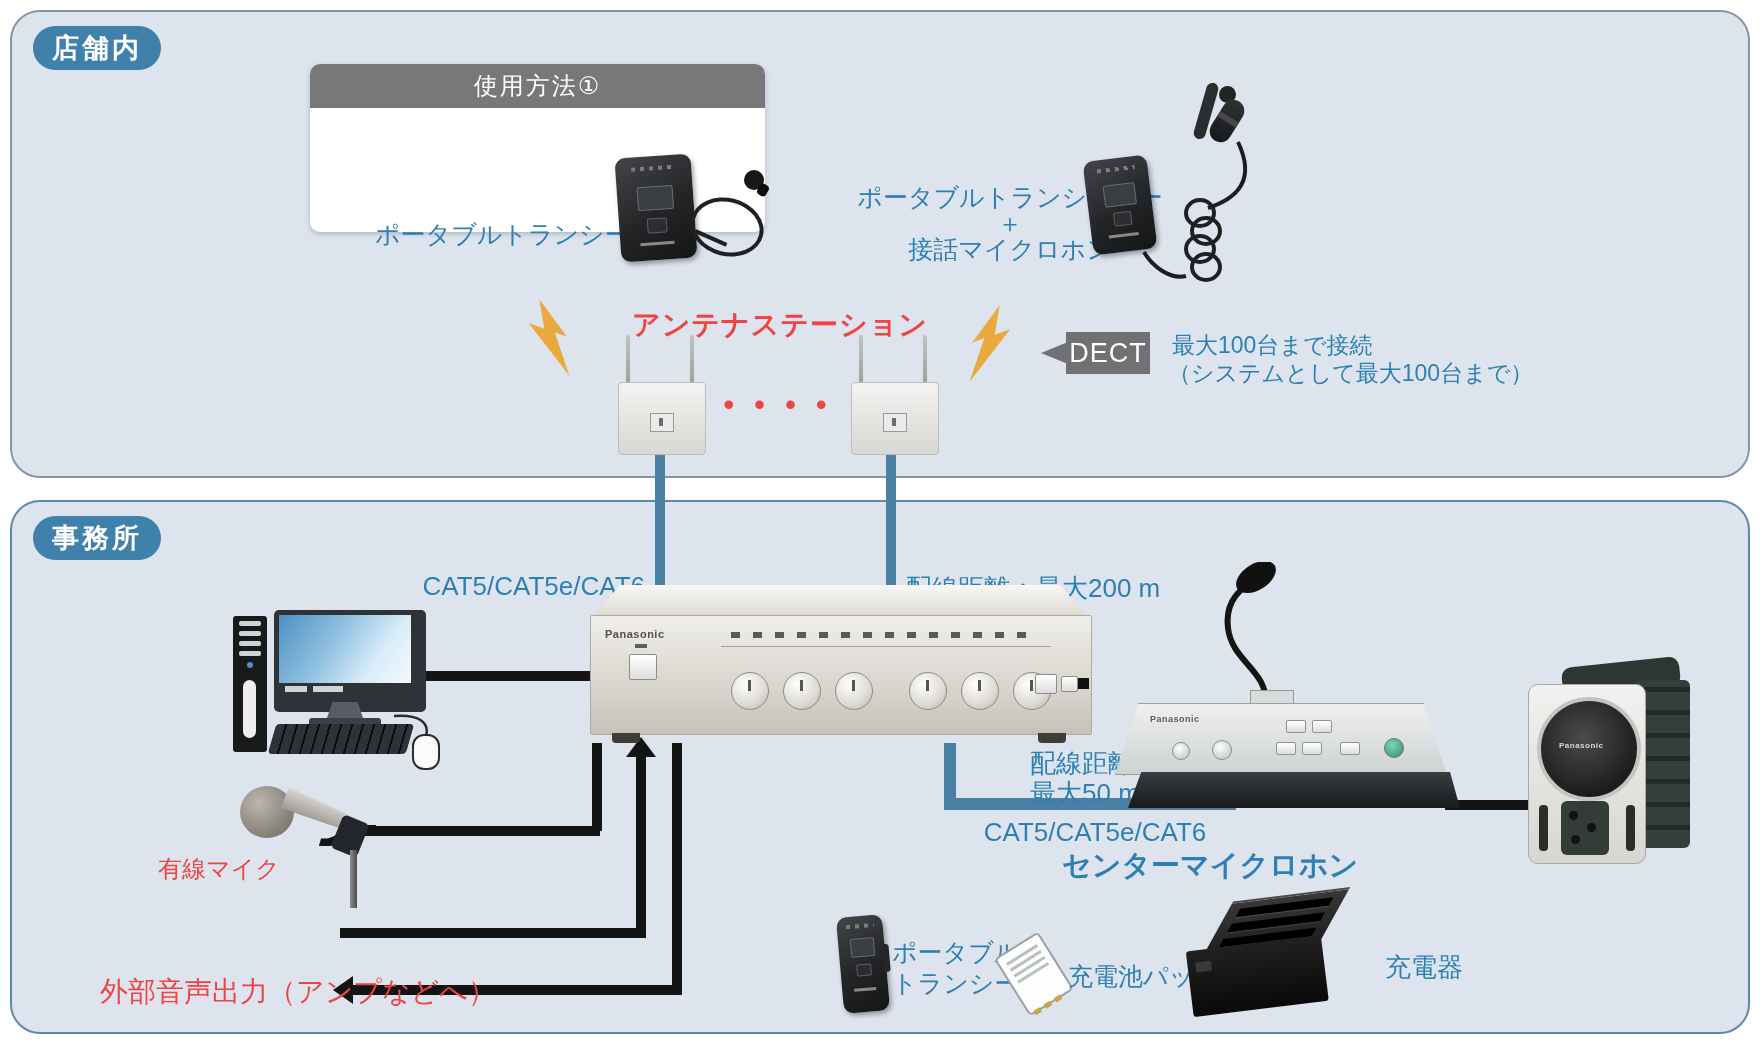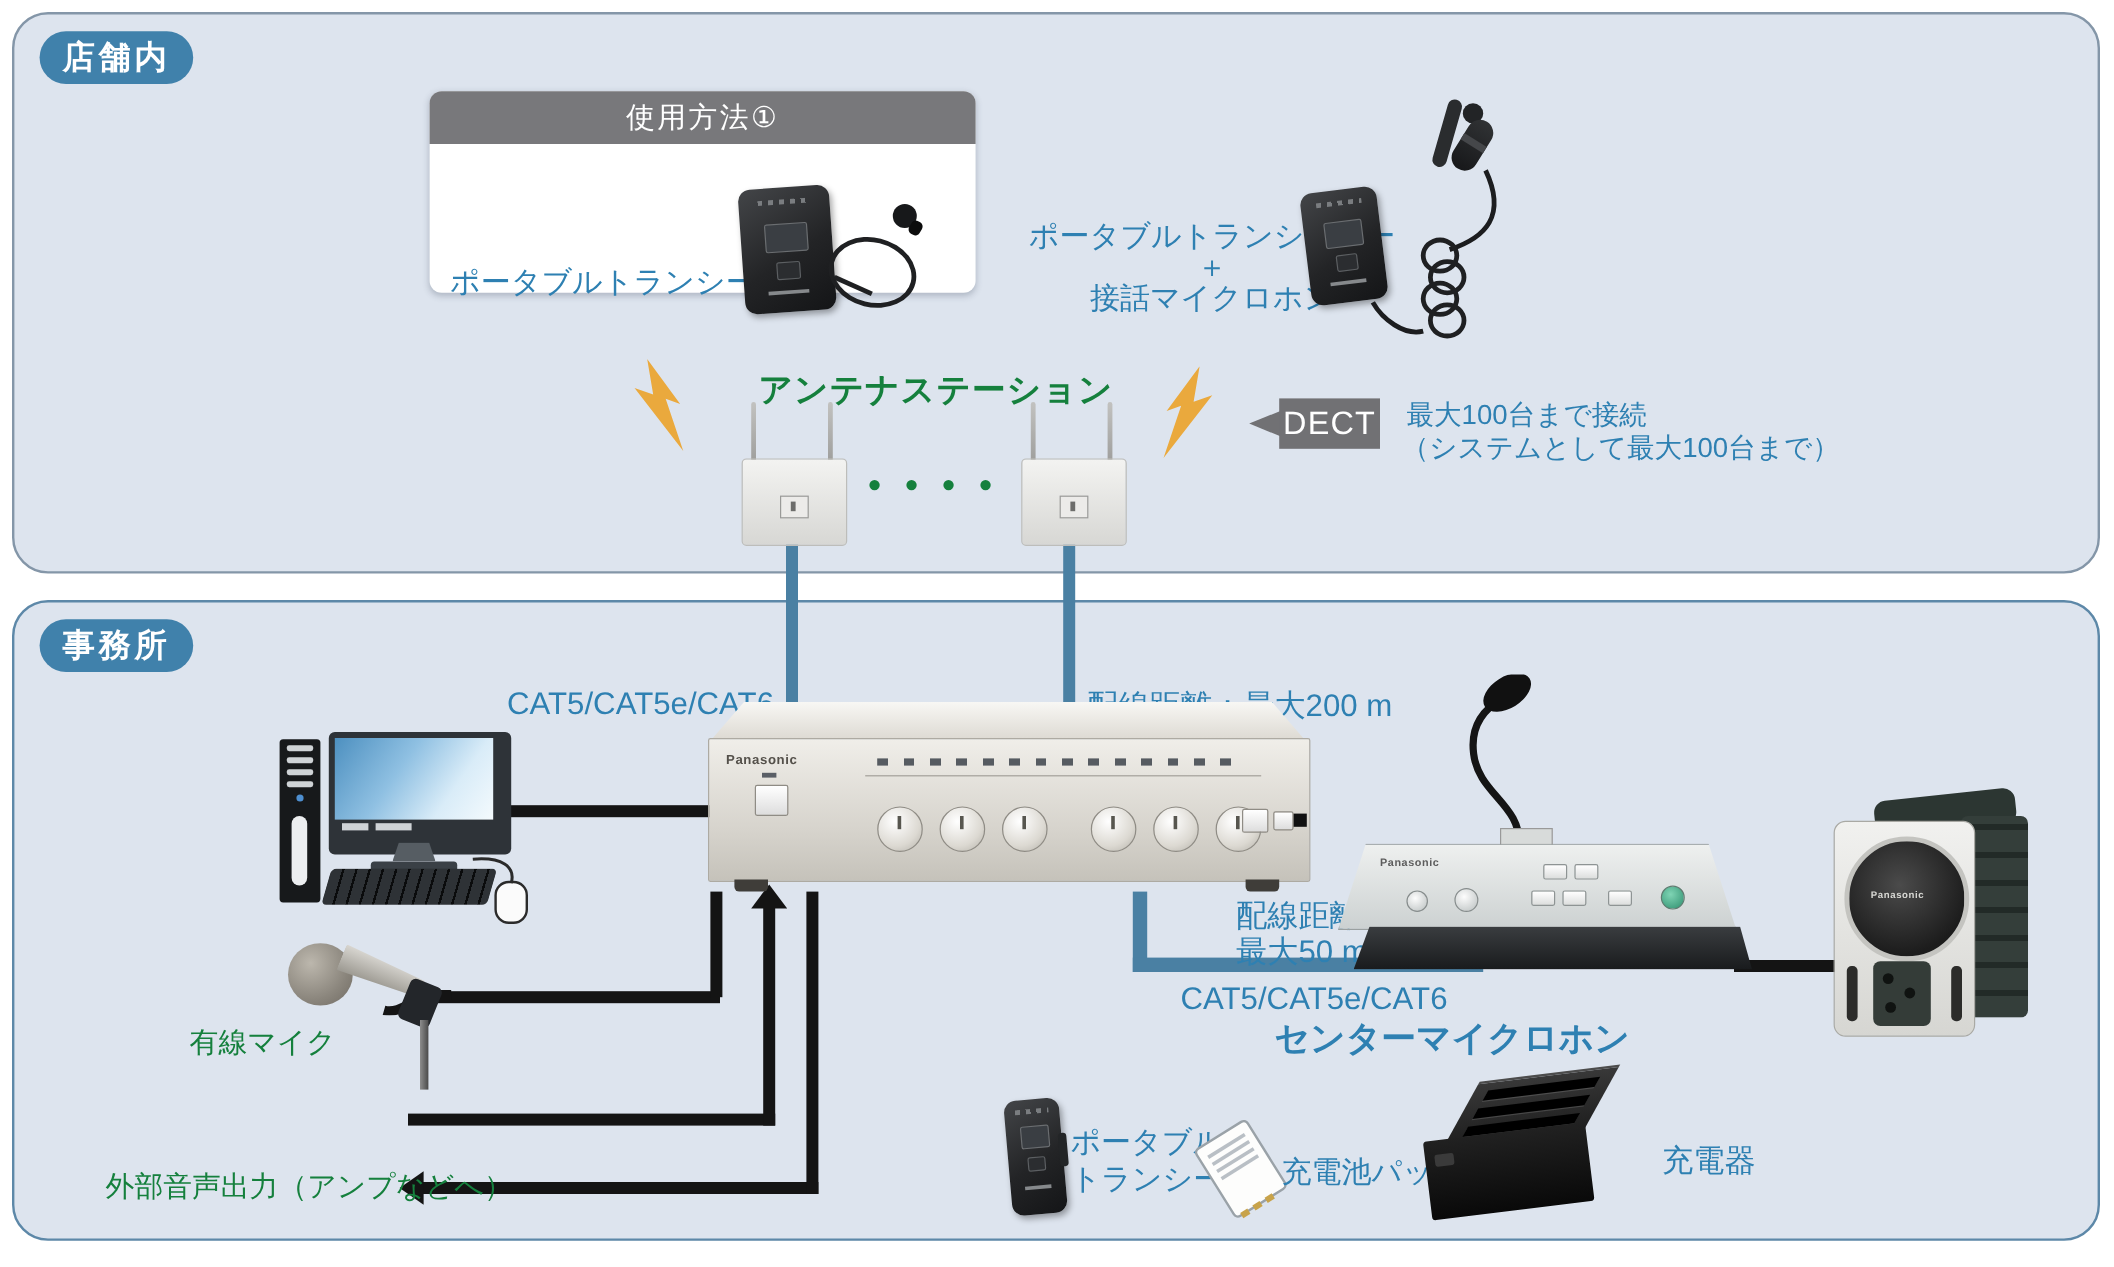--- a/index.html
+++ b/index.html
@@ -9,21 +9,21 @@
   .panel{position:absolute;background:#dde4ee;border-radius:30px;}
   .panel-store{border:2px solid #8496a8;}
   .panel-office{border:2px solid #5d88a8;}
   .badge{position:absolute;background:#4081ab;border-radius:22px;color:#fff;
          font-size:27px;font-weight:bold;display:flex;align-items:center;
          justify-content:center;letter-spacing:3px;}
   .usage-box{position:absolute;background:#fff;border-radius:10px;
              box-shadow:0 2px 5px rgba(70,80,100,.30);}
   .usage-header{height:44px;background:#78787b;border-radius:10px 10px 0 0;color:#fff;
                 font-size:24px;display:flex;align-items:center;justify-content:center;letter-spacing:2px;}
-  .txt{position:absolute;white-space:nowrap;color:#15803d;}
+  .txt{position:absolute;white-space:nowrap;color:#ef4444;}
   .blue{color:#2e80b2;}
   .b{font-weight:bold;}
   .hline{position:absolute;background:#141414;height:10px;}
   .vline{position:absolute;background:#141414;width:10px;}
   .bline{position:absolute;background:#4a80a3;}
   .arrow-up{position:absolute;width:0;height:0;border-left:15px solid transparent;
             border-right:15px solid transparent;border-bottom:20px solid #141414;}
   .arrow-left{position:absolute;width:0;height:0;border-top:14px solid transparent;
               border-bottom:14px solid transparent;border-right:20px solid #141414;}
   .dect-tail{position:absolute;width:0;height:0;border-top:11px solid transparent;
@@ -122,21 +122,21 @@
     <path d="M2,30 C16,34 28,18 44,17 L58,17" stroke="#141414" stroke-width="8" fill="none"></path>
   </svg>
   <div class="hline" style="left:340px;top:928px;width:306px;"></div>
   <div class="vline" style="left:636px;top:756px;height:182px;"></div>
   <div class="arrow-up" style="left:626px;top:737px;"></div>
   <div class="hline" style="left:352px;top:985px;width:330px;"></div>
   <div class="vline" style="left:672px;top:743px;height:252px;"></div>
   <div class="arrow-left" style="left:333px;top:976px;"></div>
   <div class="hline" style="left:1445px;top:800px;width:88px;"></div>
 
-  <div class="usage-box" style="left:310px;top:76px;width:455px;height:168px;margin-left:48px;">
+  <div class="usage-box" style="left:310px;top:64px;width:455px;height:168px;">
     <div class="usage-header">
       <span>使用方法①</span>
     </div>
   </div>
   <div class="txt blue" style="left:375px;top:218px;width:270px;text-align:center;font-size:25px;">ポータブルトランシーバー</div>
 
   <div class="abs" style="left:598px;top:144px;width:180px;height:140px;">
     <div class="trx" style="left:20px;top:12px;width:76px;height:104px;transform:rotate(-4deg);">
       <div class="trx-dots" style="left:16px;top:10px;width:42px;"></div>
       <div class="trx-screen" style="left:20px;top:30px;width:34px;height:22px;"></div>
@@ -241,21 +241,21 @@
   </div>
 
   <div class="abs" style="left:238px;top:776px;width:140px;height:132px;">
     <div class="abs" style="left:2px;top:10px;width:54px;height:52px;border-radius:50%;background:radial-gradient(circle at 35% 32%,#bcb7ad,#8a857c 62%,#6f6a62);"></div>
     <div class="abs" style="left:44px;top:22px;width:72px;height:26px;background:linear-gradient(#dcdad5,#97948c);border-radius:4px;transform:rotate(22deg);clip-path:polygon(0 6%,100% 22%,100% 78%,0 94%);"></div>
     <div class="abs" style="left:98px;top:42px;width:28px;height:36px;background:#23262a;border-radius:5px;transform:rotate(22deg);"></div>
     <div class="abs" style="left:112px;top:74px;width:7px;height:58px;background:linear-gradient(90deg,#8d8d8d,#4a4a4a);"></div>
   </div>
   <div class="txt" style="left:158px;top:853px;font-size:24px;">有線マイク</div>
 
-  <div class="txt" style="left:88px;top:973px;font-size:24px;">外部音声出力（アンプなどへ）</div>
+  <div class="txt" style="left:100px;top:973px;font-size:28px;">外部音声出力（アンプなどへ）</div>
 
   <div class="abs" style="left:590px;top:585px;width:500px;height:162px;">
     <div class="unit-top" style="left:4px;top:0;width:492px;height:30px;"></div>
     <div class="unit-front" style="left:0;top:30px;width:500px;height:118px;">
       <div class="brand" style="left:14px;top:12px;font-size:11px;">Panasonic</div>
       <div class="unit-btn" style="left:38px;top:38px;width:26px;height:24px;"></div>
       <div class="abs" style="left:44px;top:28px;width:12px;height:4px;background:#5a5f66;"></div>
       <div class="led-strip" style="left:140px;top:16px;width:300px;"></div>
       <div class="abs" style="left:130px;top:30px;width:330px;height:1px;background:#a3a099;"></div>
       <div class="knob" style="left:140px;top:56px;"></div>

